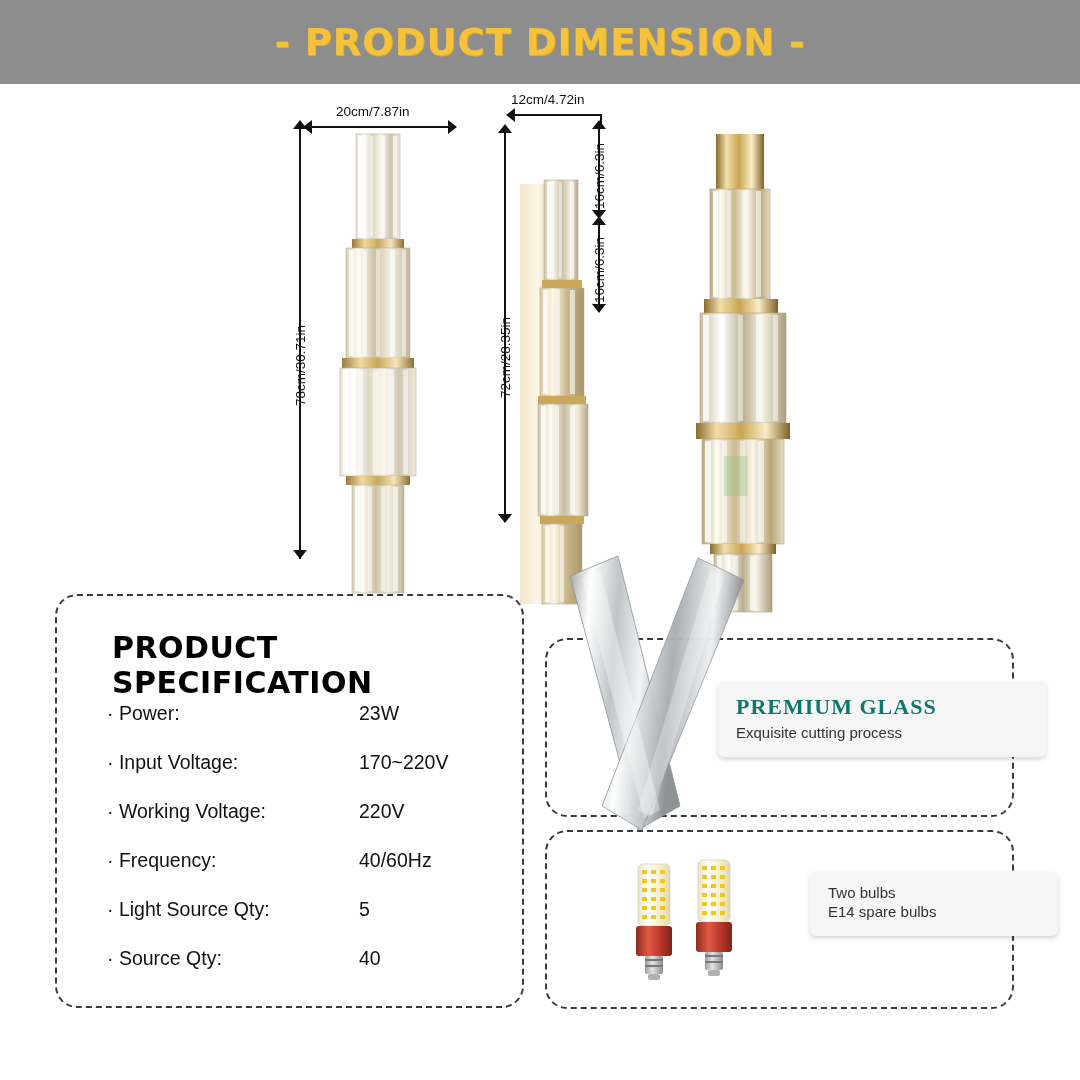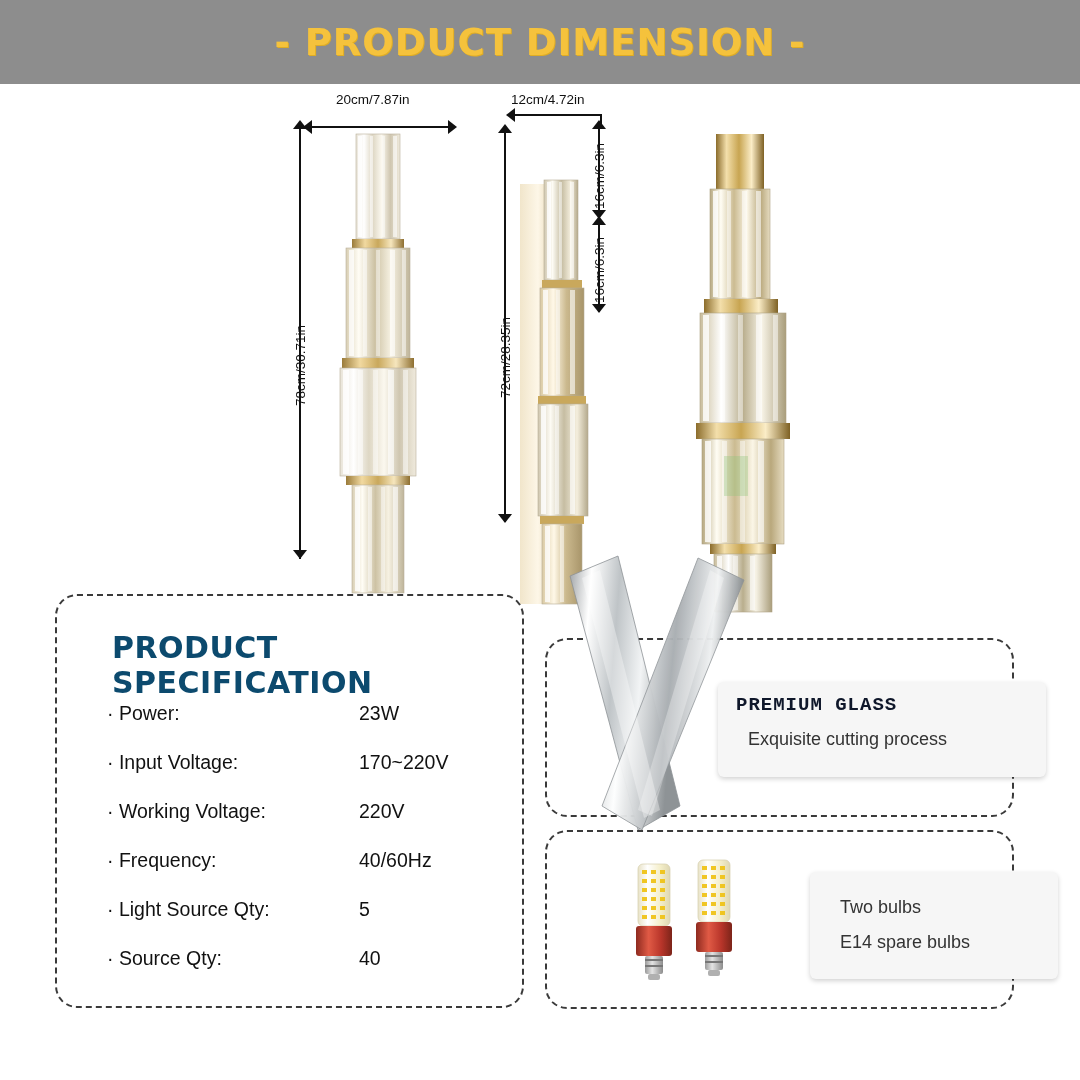--- a/index.html
+++ b/index.html
@@ -38,40 +38,40 @@
   .arrow{position:absolute;width:0;height:0;}
 
   
   .spec-box{
     position:absolute;left:55px;top:594px;width:465px;height:410px;
     border:2px dashed #3a3a3a;border-radius:22px;background:#fff;
   }
   .spec-title{
     position:absolute;left:55px;top:34px;
     font-family:"DejaVu Sans", sans-serif;
-    font-weight:bold;font-size:30px;color:#0c4a6e;letter-spacing:0.5px;
+    font-weight:bold;font-size:30px;color:#000000;letter-spacing:0.5px;
   }
   .spec-row{position:absolute;left:50px;font-size:19.5px;color:#111;}
   .spec-key{position:absolute;left:0;white-space:nowrap;text-align:right;}
   .spec-val{position:absolute;left:252px;white-space:nowrap;}
 
   
   .feat-box{
     position:absolute;border:2px dashed #3a3a3a;border-radius:22px;background:transparent;
   }
   .feat-card{
     position:absolute;background:#f6f6f6;border-radius:6px;
     box-shadow:0 2px 5px rgba(0,0,0,.18);
     padding:12px 18px 14px 18px;
   }
   .feat-title{
-    font-family:Liberation Mono, monospace;
-    font-weight:bold;font-size:19px;color:#0f172a;letter-spacing:1px;margin:0 0 4px 0;
-  }
-  .feat-sub{font-size:18px;color:#333;line-height:1.25;margin:12px;}
+    font-family:Liberation Serif, serif;
+    font-weight:bold;font-size:22px;color:#0f766e;letter-spacing:1px;margin:0 0 4px 0;
+  }
+  .feat-sub{font-size:15px;color:#333;line-height:1.25;margin:0;}
 
   
   .shard{position:absolute;}
 
   
   .bulb{position:absolute;}
 </style>
 </head>
 <body>
 
@@ -139,21 +139,21 @@
       <rect x="50" y="363" width="4" height="104" fill="#ffffff" opacity="0.5"></rect>
       <rect x="63" y="363" width="4" height="104" fill="#ffffff" opacity="0.45"></rect>
       <rect x="75" y="363" width="5" height="104" fill="#ffffff" opacity="0.6"></rect>
     </svg>
   </div>
 
   <div>
     <div class="dimline" style="left:310px;top:42px;width:140px;height:1.5px;"></div>
     <div class="arrow" style="left:303px;top:36px;border-top:7px solid transparent;border-bottom:7px solid transparent;border-right:9px solid #111;"></div>
     <div class="arrow" style="left:448px;top:36px;border-top:7px solid transparent;border-bottom:7px solid transparent;border-left:9px solid #111;"></div>
-    <div class="dimlabel" style="left:336px;top:8px;text-align:center;">20cm/7.87in</div>
+    <div class="dimlabel" style="left:336px;top:20px;text-align:center;">20cm/7.87in</div>
   </div>
 
   <div>
     <div class="dimline" style="left:299px;top:45px;width:1.5px;height:430px;"></div>
     <div class="arrow" style="left:293px;top:36px;border-left:7px solid transparent;border-right:7px solid transparent;border-bottom:9px solid #111;"></div>
     <div class="arrow" style="left:293px;top:466px;border-left:7px solid transparent;border-right:7px solid transparent;border-top:9px solid #111;"></div>
     <div class="vlabel" style="left:293px;top:322px;">78cm/30.71in</div>
   </div>
 
   <div class="lamp" style="left:518px;top:44px;width:90px;height:480px;">

